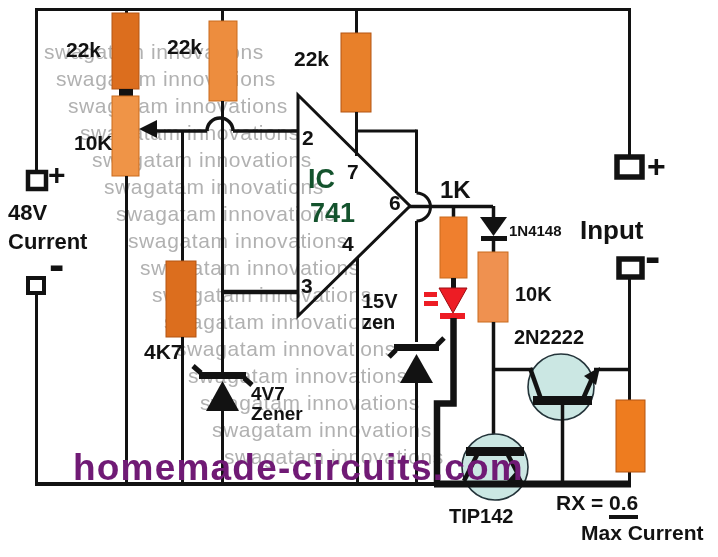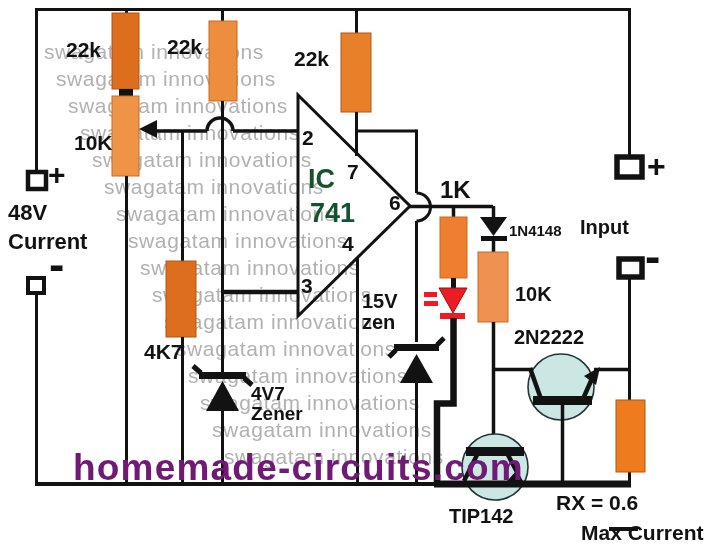--- a/index.html
+++ b/index.html
@@ -8,21 +8,21 @@
   #wm{position:absolute;inset:0;}
   .wm-line{position:absolute;font-size:21px;color:#B1B1B1;letter-spacing:.6px;white-space:nowrap;
            font-family:"Liberation Sans",sans-serif;}
   svg{position:absolute;left:0;top:0;}
   .lbl{position:absolute;font-weight:bold;color:#121212;white-space:nowrap;line-height:1.05;}
   .pin{position:absolute;font-weight:600;font-size:21px;color:#121212;}
   .red{color:#14532d;}
   .credit{position:absolute;left:73px;top:447px;font-size:37px;font-weight:bold;color:#701a75;
           letter-spacing:1.2px;white-space:nowrap;}
   .sign{position:absolute;font-weight:bold;color:#121212;}
-  .frac-num{border-bottom:4px solid #121212;padding-bottom:13px;}
+  .frac-num{border-bottom:4px solid #121212;padding-bottom:1px;}
   .two-line{text-align:left;}
 </style>
 </head>
 <body>
 
 <div id="stage">
 
   <div id="wm">
       <div class="wm-line" style="left: 44px; top: 40px;">swagatam innovations</div>
       <div class="wm-line" style="left: 56px; top: 67px;">swagatam innovations</div>
@@ -161,21 +161,21 @@
 
   <div class="lbl" style="left:514px;top:327px;font-size:20px">2N2222</div>
   <div class="lbl" style="left:449px;top:506px;font-size:20px">TIP142</div>
 
   <div class="sign" style="left:48px;top:158px;font-size:30px">+</div>
   <div class="lbl" style="left:8px;top:201px;font-size:22px">48V</div>
   <div class="lbl" style="left:8px;top:230px;font-size:22px">Current</div>
   <div class="sign" style="left:49px;top:252px;font-size:46px;line-height:24px">-</div>
 
   <div class="sign" style="left:647px;top:148px;font-size:32px">+</div>
-  <div class="lbl" style="left:580px;top:217px;font-size:20px">Input</div>
+  <div class="lbl" style="left:580px;top:217px;font-size:26px">Input</div>
   <div class="sign" style="left:645px;top:244px;font-size:46px;line-height:24px">-</div>
 
   <div class="lbl red" style="left:308px;top:165px;font-size:27px">IC</div>
   <div class="lbl red" style="left:310px;top:199px;font-size:27px">741</div>
   <div class="pin" style="left:302px;top:126px">2</div>
   <div class="pin" style="left:347px;top:160px">7</div>
   <div class="pin" style="left:389px;top:191px">6</div>
   <div class="pin" style="left:342px;top:232px">4</div>
   <div class="pin" style="left:301px;top:274px">3</div>
 

